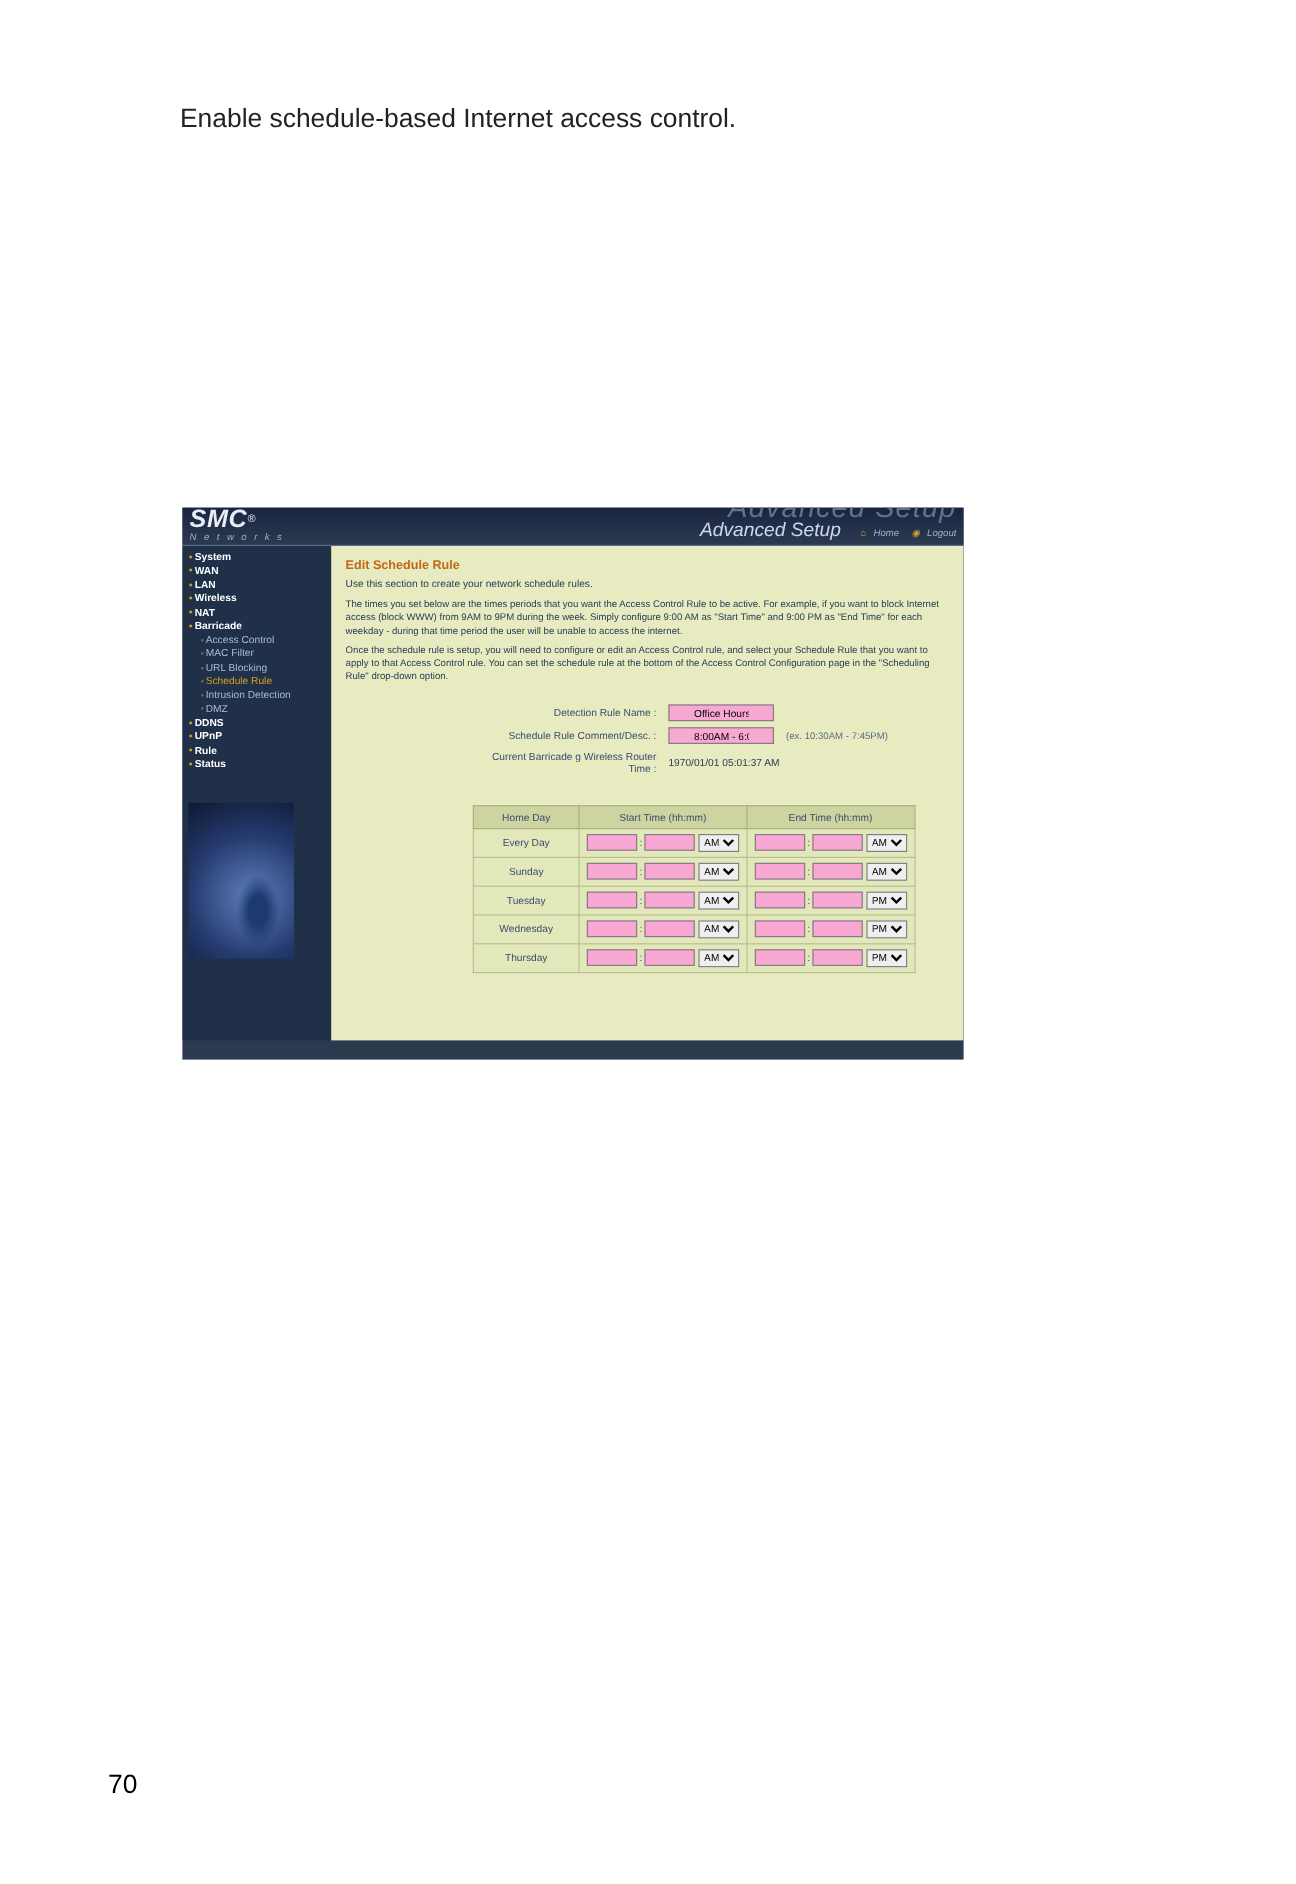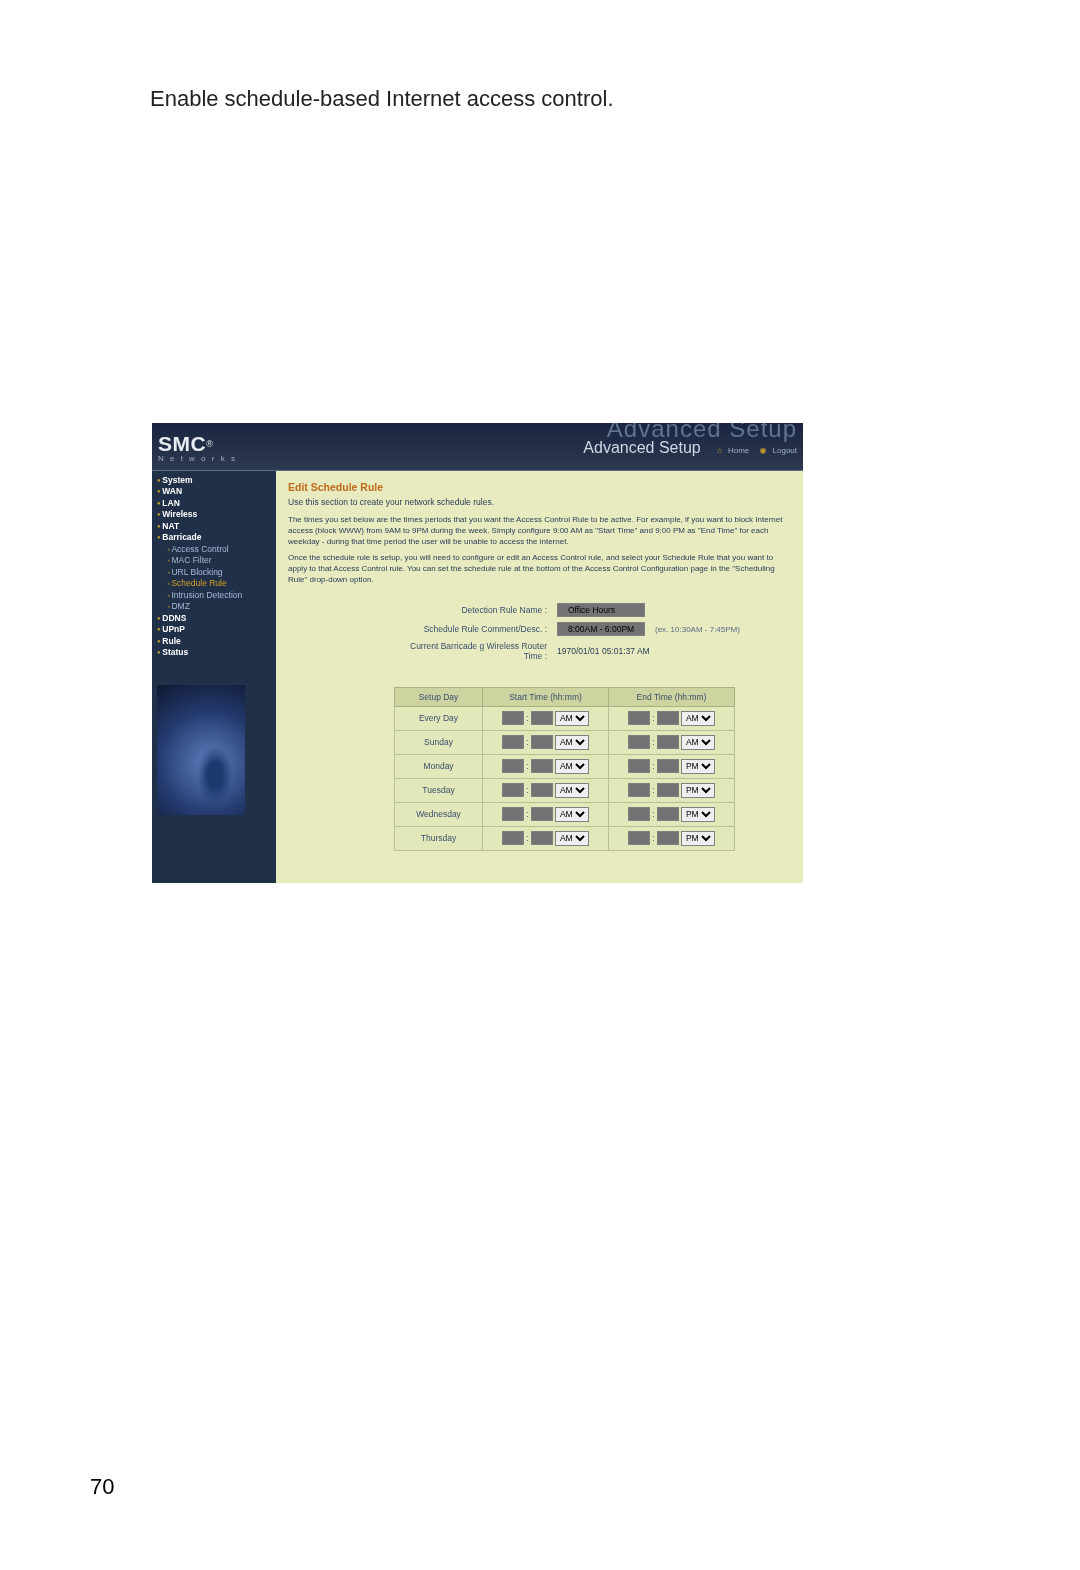--- a/index.html
+++ b/index.html
@@ -51,27 +51,28 @@
     top: 423px;
     width: 651px;
     height: 460px;
     background: #2c3a50;
     font-family: Verdana, Arial, sans-serif;
     font-size: 8.5px;
     color: #b8c5d6;
     overflow: hidden;
   }
   .shot-header {
-    height: 48px;
+    height: 32px;
     background: linear-gradient(to bottom,#1a2440,#2c3a50);
     display: flex;
-    align-items: center;
+    align-items: flex-end;
     justify-content: space-between;
     padding: 4px 6px 2px 6px;
     border-bottom: 1px solid #5a6a82;
+    font-style: italic;
   }
   .logo-wrap { display: flex; flex-direction: column; line-height: 1; }
   .logo-main { font-weight: 700; font-size: 21px; color: #e8ecf3; letter-spacing: 0.5px; }
   .logo-reg  { font-size: 9px; vertical-align: super; color: #e8ecf3; }
   .logo-sub  { font-size: 8px; color: #9fb0c9; letter-spacing: 2px; margin-top: 1px; }
   .hdr-right { text-align: right; position: relative; }
   .ghost {
     font-size: 24px; color: #5f7390; letter-spacing: 1px;
     position: absolute; right: 0; bottom: 14px; white-space: nowrap;
   }
@@ -116,22 +117,22 @@
   }
   .sect-title { color: #c06a1a; font-weight: 700; font-size: 10.5px; margin-bottom: 4px; }
   .sect-sub   { color: #2a3c58; font-size: 8.5px; margin-bottom: 8px; }
   .sect-body  { font-size: 8px; line-height: 1.35; color: #2a3c58; }
   .sect-body p { margin-bottom: 6px; }
 
   .meta-tbl { margin: 14px 0 0 106px; font-size: 8.5px; }
   .meta-tbl td { padding: 1.5px 4px; vertical-align: middle; }
   .meta-tbl .lbl { width: 155px; text-align: right; color: #3a4d6e; }
   .inp {
-    background: #737373; border: 1px solid #808080;
-    height: 14px; font-size: 8.5px; padding: 0 10px;
+    background: #f9a8d4; border: 1px solid #808080;
+    height: 14px; font-size: 8.5px; padding: 0 20px;
     font-family: inherit;
   }
   .meta1 { width: 88px; }
   .hint { color: #5a6c88; font-size: 8px; padding-left: 10px; }
   .ro { color: #2a3c58; }
 
   .sched-wrap { margin: 22px 0 0 106px; }
   table.sched { border-collapse: collapse; font-size: 8.5px; }
   table.sched th {
     background: #cdd4a0;
@@ -240,42 +241,37 @@
           <td class="lbl">Current Barricade g Wireless Router Time :</td>
           <td colspan="2" class="ro">1970/01/01 05:01:37 AM</td>
         </tr>
       </tbody>
         </table>
 
       <div class="sched-wrap">
         <table class="sched">
           <thead>
             <tr>
-              <th class="col-day">Setup Day</th>
+              <th class="col-day">Home Day</th>
               <th class="col-time">Start Time (hh:mm)</th>
               <th class="col-time">End Time (hh:mm)</th>
             </tr>
           </thead>
           <tbody id="sched-body">
               <tr>
                 <td>Every Day</td>
                 <td class="tcell"><input class="inp hh" style=""><span class="sep">:</span><input class="inp mm" style=""> <select class="ampm"><option>AM</option><option>PM</option></select></td>
                 <td class="tcell"><input class="inp hh" style=""><span class="sep">:</span><input class="inp mm" style=""> <select class="ampm"><option>AM</option><option>PM</option></select></td>
               </tr>
               <tr>
                 <td>Sunday</td>
                 <td class="tcell"><input class="inp hh" style=""><span class="sep">:</span><input class="inp mm" style=""> <select class="ampm"><option>AM</option><option>PM</option></select></td>
                 <td class="tcell"><input class="inp hh" style=""><span class="sep">:</span><input class="inp mm" style=""> <select class="ampm"><option>AM</option><option>PM</option></select></td>
               </tr>
               <tr>
-                <td>Monday</td>
-                <td class="tcell"><input class="inp hh" value="8" style=""><span class="sep">:</span><input class="inp mm" value="00" style=""> <select class="ampm"><option>AM</option><option>PM</option></select></td>
-                <td class="tcell"><input class="inp hh" value="6" style=""><span class="sep">:</span><input class="inp mm" value="00" style=""> <select class="ampm"><option>AM</option><option selected="">PM</option></select></td>
-              </tr>
-              <tr>
                 <td>Tuesday</td>
                 <td class="tcell"><input class="inp hh" value="8" style=""><span class="sep">:</span><input class="inp mm" value="00" style=""> <select class="ampm"><option>AM</option><option>PM</option></select></td>
                 <td class="tcell"><input class="inp hh" value="6" style=""><span class="sep">:</span><input class="inp mm" value="00" style=""> <select class="ampm"><option>AM</option><option selected="">PM</option></select></td>
               </tr>
               <tr>
                 <td>Wednesday</td>
                 <td class="tcell"><input class="inp hh" value="8" style=""><span class="sep">:</span><input class="inp mm" value="00" style=""> <select class="ampm"><option>AM</option><option>PM</option></select></td>
                 <td class="tcell"><input class="inp hh" value="6" style=""><span class="sep">:</span><input class="inp mm" value="00" style=""> <select class="ampm"><option>AM</option><option selected="">PM</option></select></td>
               </tr>
               <tr>

